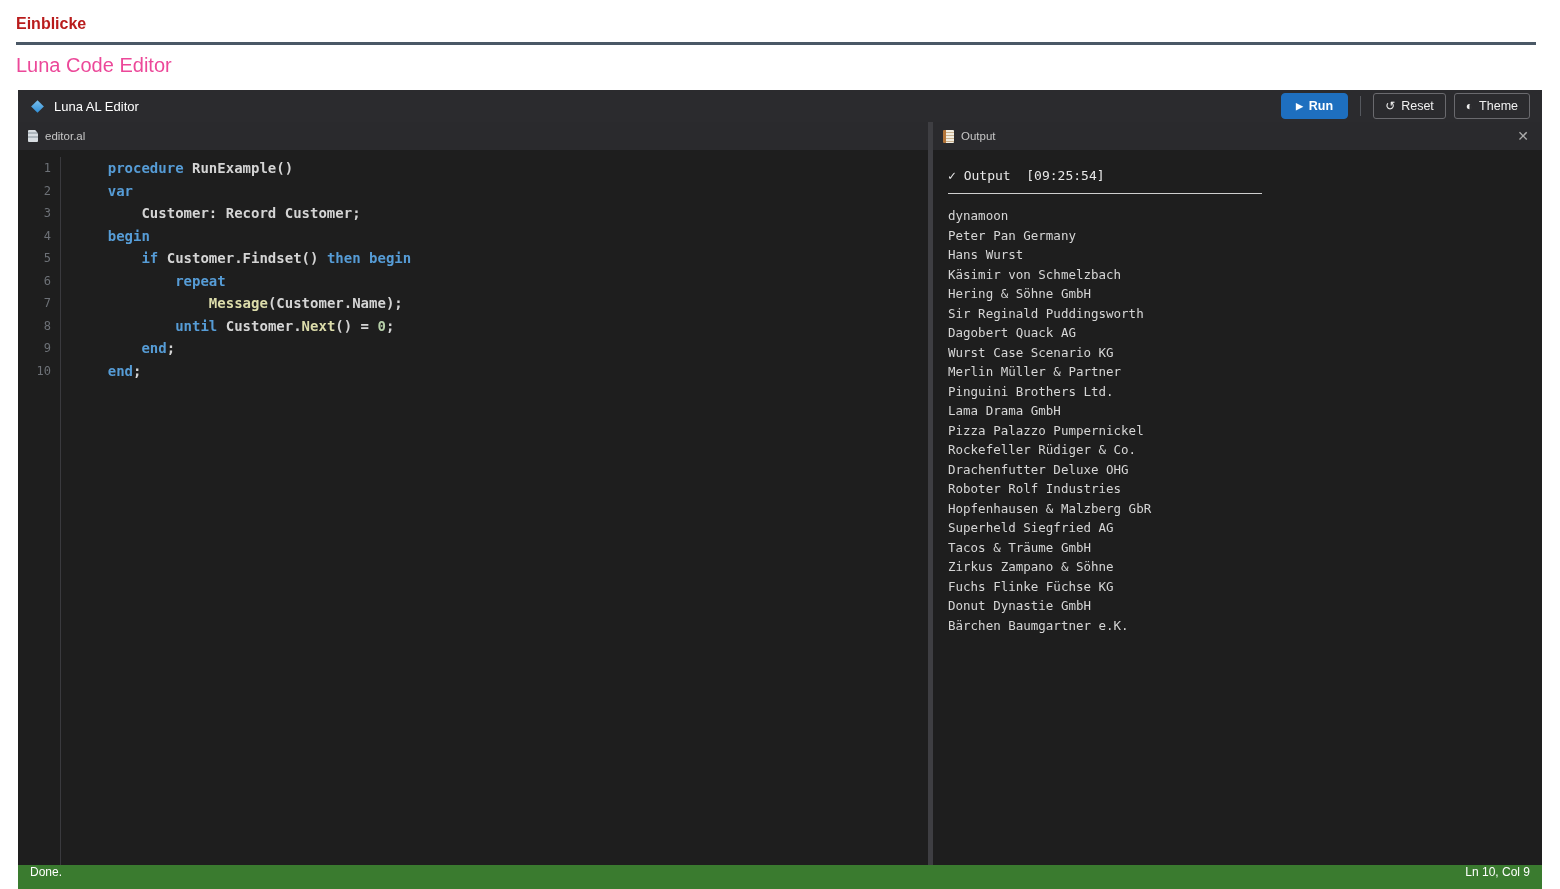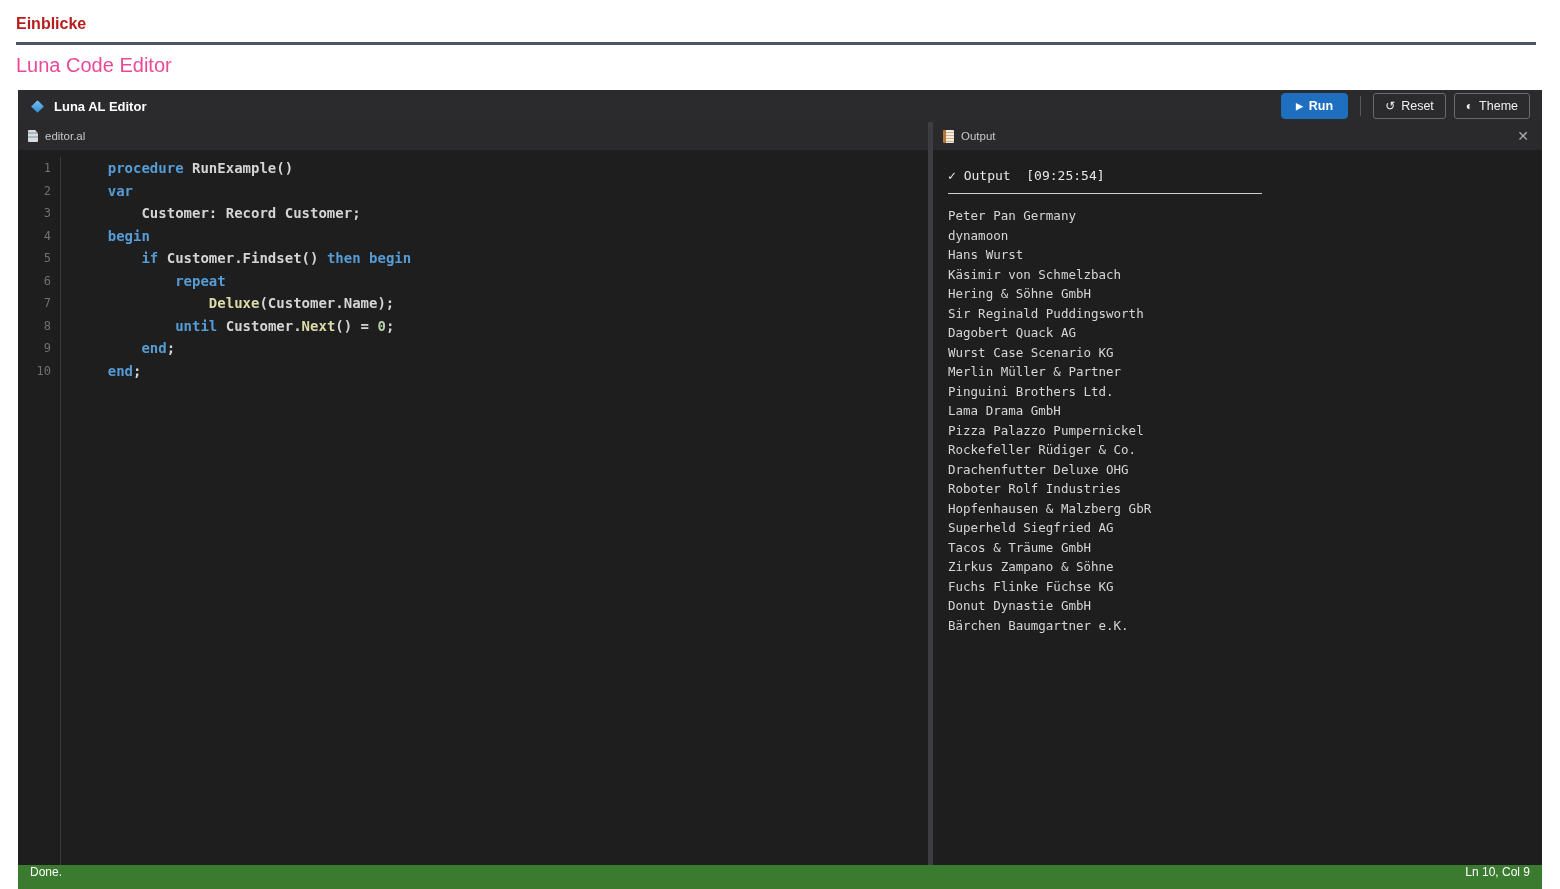--- a/index.html
+++ b/index.html
@@ -13,21 +13,21 @@
 
   
   .widget { position: absolute; left: 18px; top: 90px; width: 1524px; height: 799px;
     background: #1e1e1e; display: flex; flex-direction: column; }
 
   
   .titlebar { height: 32px; background: #2b2b2e; display: flex; align-items: center;
     padding: 0 12px; gap: 9px; flex: 0 0 auto; }
   .diamond-icon { width: 9px; height: 9px; background: linear-gradient(135deg, #7ac0ee, #2f8ed6);
     transform: rotate(45deg); margin: 0 3px; }
-  .widget-title { color: #ffffff; font-weight: 700; font-size: 13px; }
+  .widget-title { color: #ffffff; font-weight: 400; font-size: 13px; }
   .titlebar-actions { margin-left: auto; display: flex; align-items: center; gap: 8px; }
   .btn { font-family: "Liberation Sans", sans-serif; font-size: 12.5px; cursor: pointer;
     display: inline-flex; align-items: center; gap: 6px; border-radius: 3px; line-height: 1; }
   .btn-run { background: #1e6fbf; color: #fff; font-weight: 700; border: 1px solid #1e6fbf;
     padding: 6px 14px; border-radius: 4px; }
   .btn-run .play-icon { font-size: 9px; }
   .action-divider { width: 1px; height: 20px; background: #55585e; margin: 0 4px; }
   .btn-ghost { background: transparent; color: #f0f0f0; border: 1px solid #6a6a6e; padding: 6px 11px; }
   .btn-ghost .btn-icon { font-size: 12px; }
 
@@ -121,42 +121,42 @@
             <div class="ln">9</div>
             <div class="ln">10</div>
           </div>
         <div class="code-area" id="code-rows">
             <div class="code-line"><span class="tok-pl">    </span><span class="tok-kw">procedure</span><span class="tok-pl"> RunExample()</span></div>
             <div class="code-line"><span class="tok-pl">    </span><span class="tok-kw">var</span></div>
             <div class="code-line"><span class="tok-pl">        Customer: Record Customer;</span></div>
             <div class="code-line"><span class="tok-pl">    </span><span class="tok-kw">begin</span></div>
             <div class="code-line"><span class="tok-pl">        </span><span class="tok-kw">if</span><span class="tok-pl"> Customer.Findset() </span><span class="tok-kw">then</span><span class="tok-pl"> </span><span class="tok-kw">begin</span></div>
             <div class="code-line"><span class="tok-pl">            </span><span class="tok-kw">repeat</span></div>
-            <div class="code-line"><span class="tok-pl">                </span><span class="tok-fn">Deluxe</span><span class="tok-pl">(Customer.Name);</span></div>
+            <div class="code-line"><span class="tok-pl">                </span><span class="tok-fn">Message</span><span class="tok-pl">(Customer.Name);</span></div>
             <div class="code-line"><span class="tok-pl">            </span><span class="tok-kw">until</span><span class="tok-pl"> Customer.</span><span class="tok-fn">Next</span><span class="tok-pl">() = </span><span class="tok-num">0</span><span class="tok-pl">;</span></div>
             <div class="code-line"><span class="tok-pl">        </span><span class="tok-kw">end</span><span class="tok-pl">;</span></div>
             <div class="code-line"><span class="tok-pl">    </span><span class="tok-kw">end</span><span class="tok-pl">;</span></div>
           </div>
       </div>
     </div>
 
     <div class="pane-divider"></div>
 
     <div class="output-pane">
       <div class="panelbar">
         <span class="notebook-icon"></span>
         <span class="panel-label">Output</span>
         <span class="close-icon">✕</span>
       </div>
       <div class="output-body">
         <div class="out-status">✓ Output  [09:25:54]</div>
         <div class="out-separator"></div>
         <div class="out-list" id="output-rows">
+            <div class="out-line">dynamoon</div>
             <div class="out-line">Peter Pan Germany</div>
-            <div class="out-line">dynamoon</div>
             <div class="out-line">Hans Wurst</div>
             <div class="out-line">Käsimir von Schmelzbach</div>
             <div class="out-line">Hering &amp; Söhne GmbH</div>
             <div class="out-line">Sir Reginald Puddingsworth</div>
             <div class="out-line">Dagobert Quack AG</div>
             <div class="out-line">Wurst Case Scenario KG</div>
             <div class="out-line">Merlin Müller &amp; Partner</div>
             <div class="out-line">Pinguini Brothers Ltd.</div>
             <div class="out-line">Lama Drama GmbH</div>
             <div class="out-line">Pizza Palazzo Pumpernickel</div>

